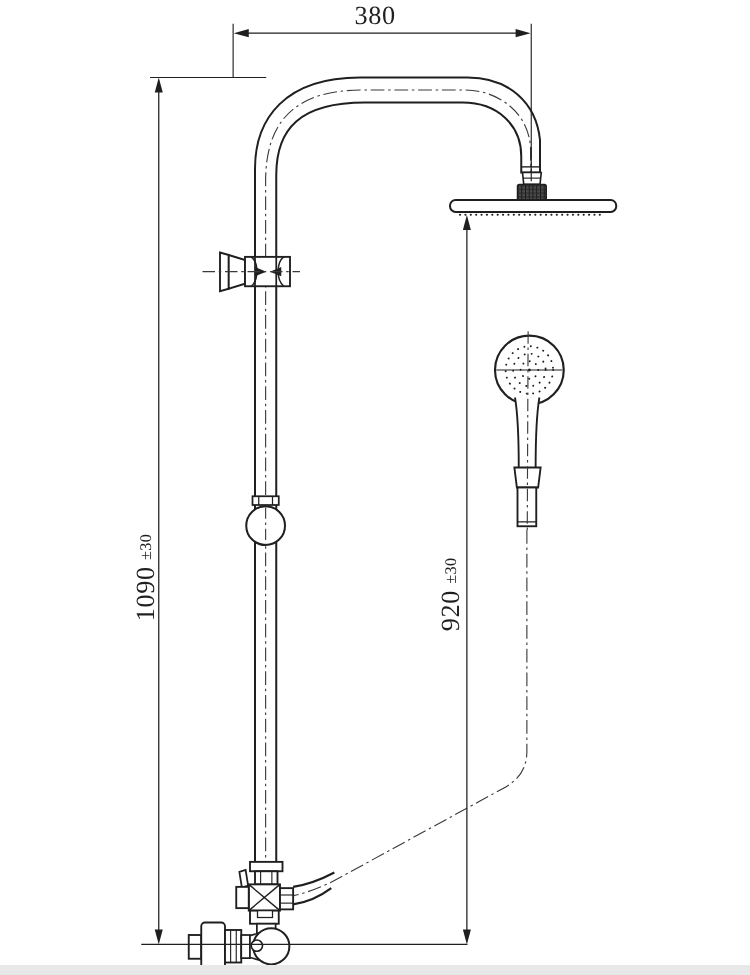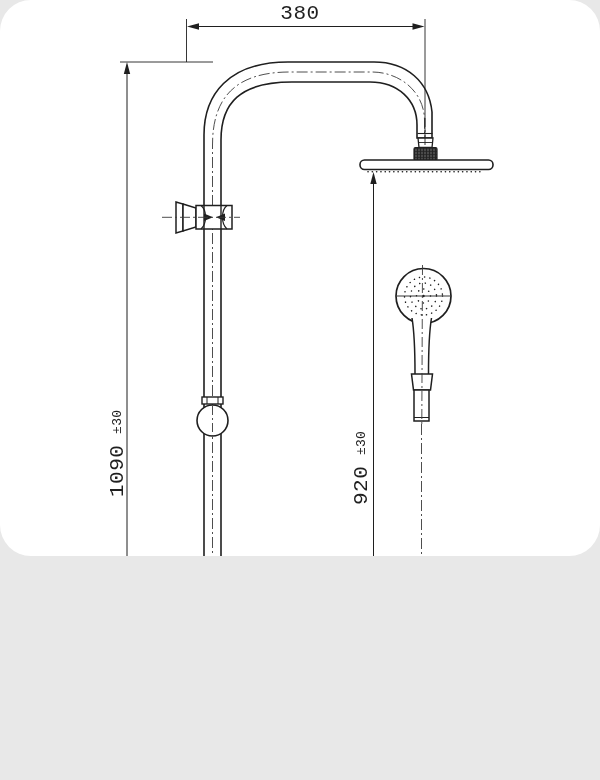--- a/index.html
+++ b/index.html
@@ -1,22 +1,21 @@
 <!DOCTYPE html>
 <html><head>
 <meta charset="utf-8">
 <style>
   html,body{margin:0;padding:0;background:#e8e8e8;}
   .canvas{
     position:relative;
-    width:600px;height:556px;
+    width:600px;height:772px;
     background:#ffffff;
-    font-family:Liberation Mono, monospace;
+    font-family:Liberation Serif, serif;
     overflow:hidden;
-    border-radius:31px;
   }
   svg{display:block;}
   text{fill:#1f1f1f;}
   .dim-num{font-size:21px;letter-spacing:0.5px;}
   .dim-tol{font-size:13px;letter-spacing:0.3px;}
 </style>
 </head>
 <body>
 
 <div class="canvas">

